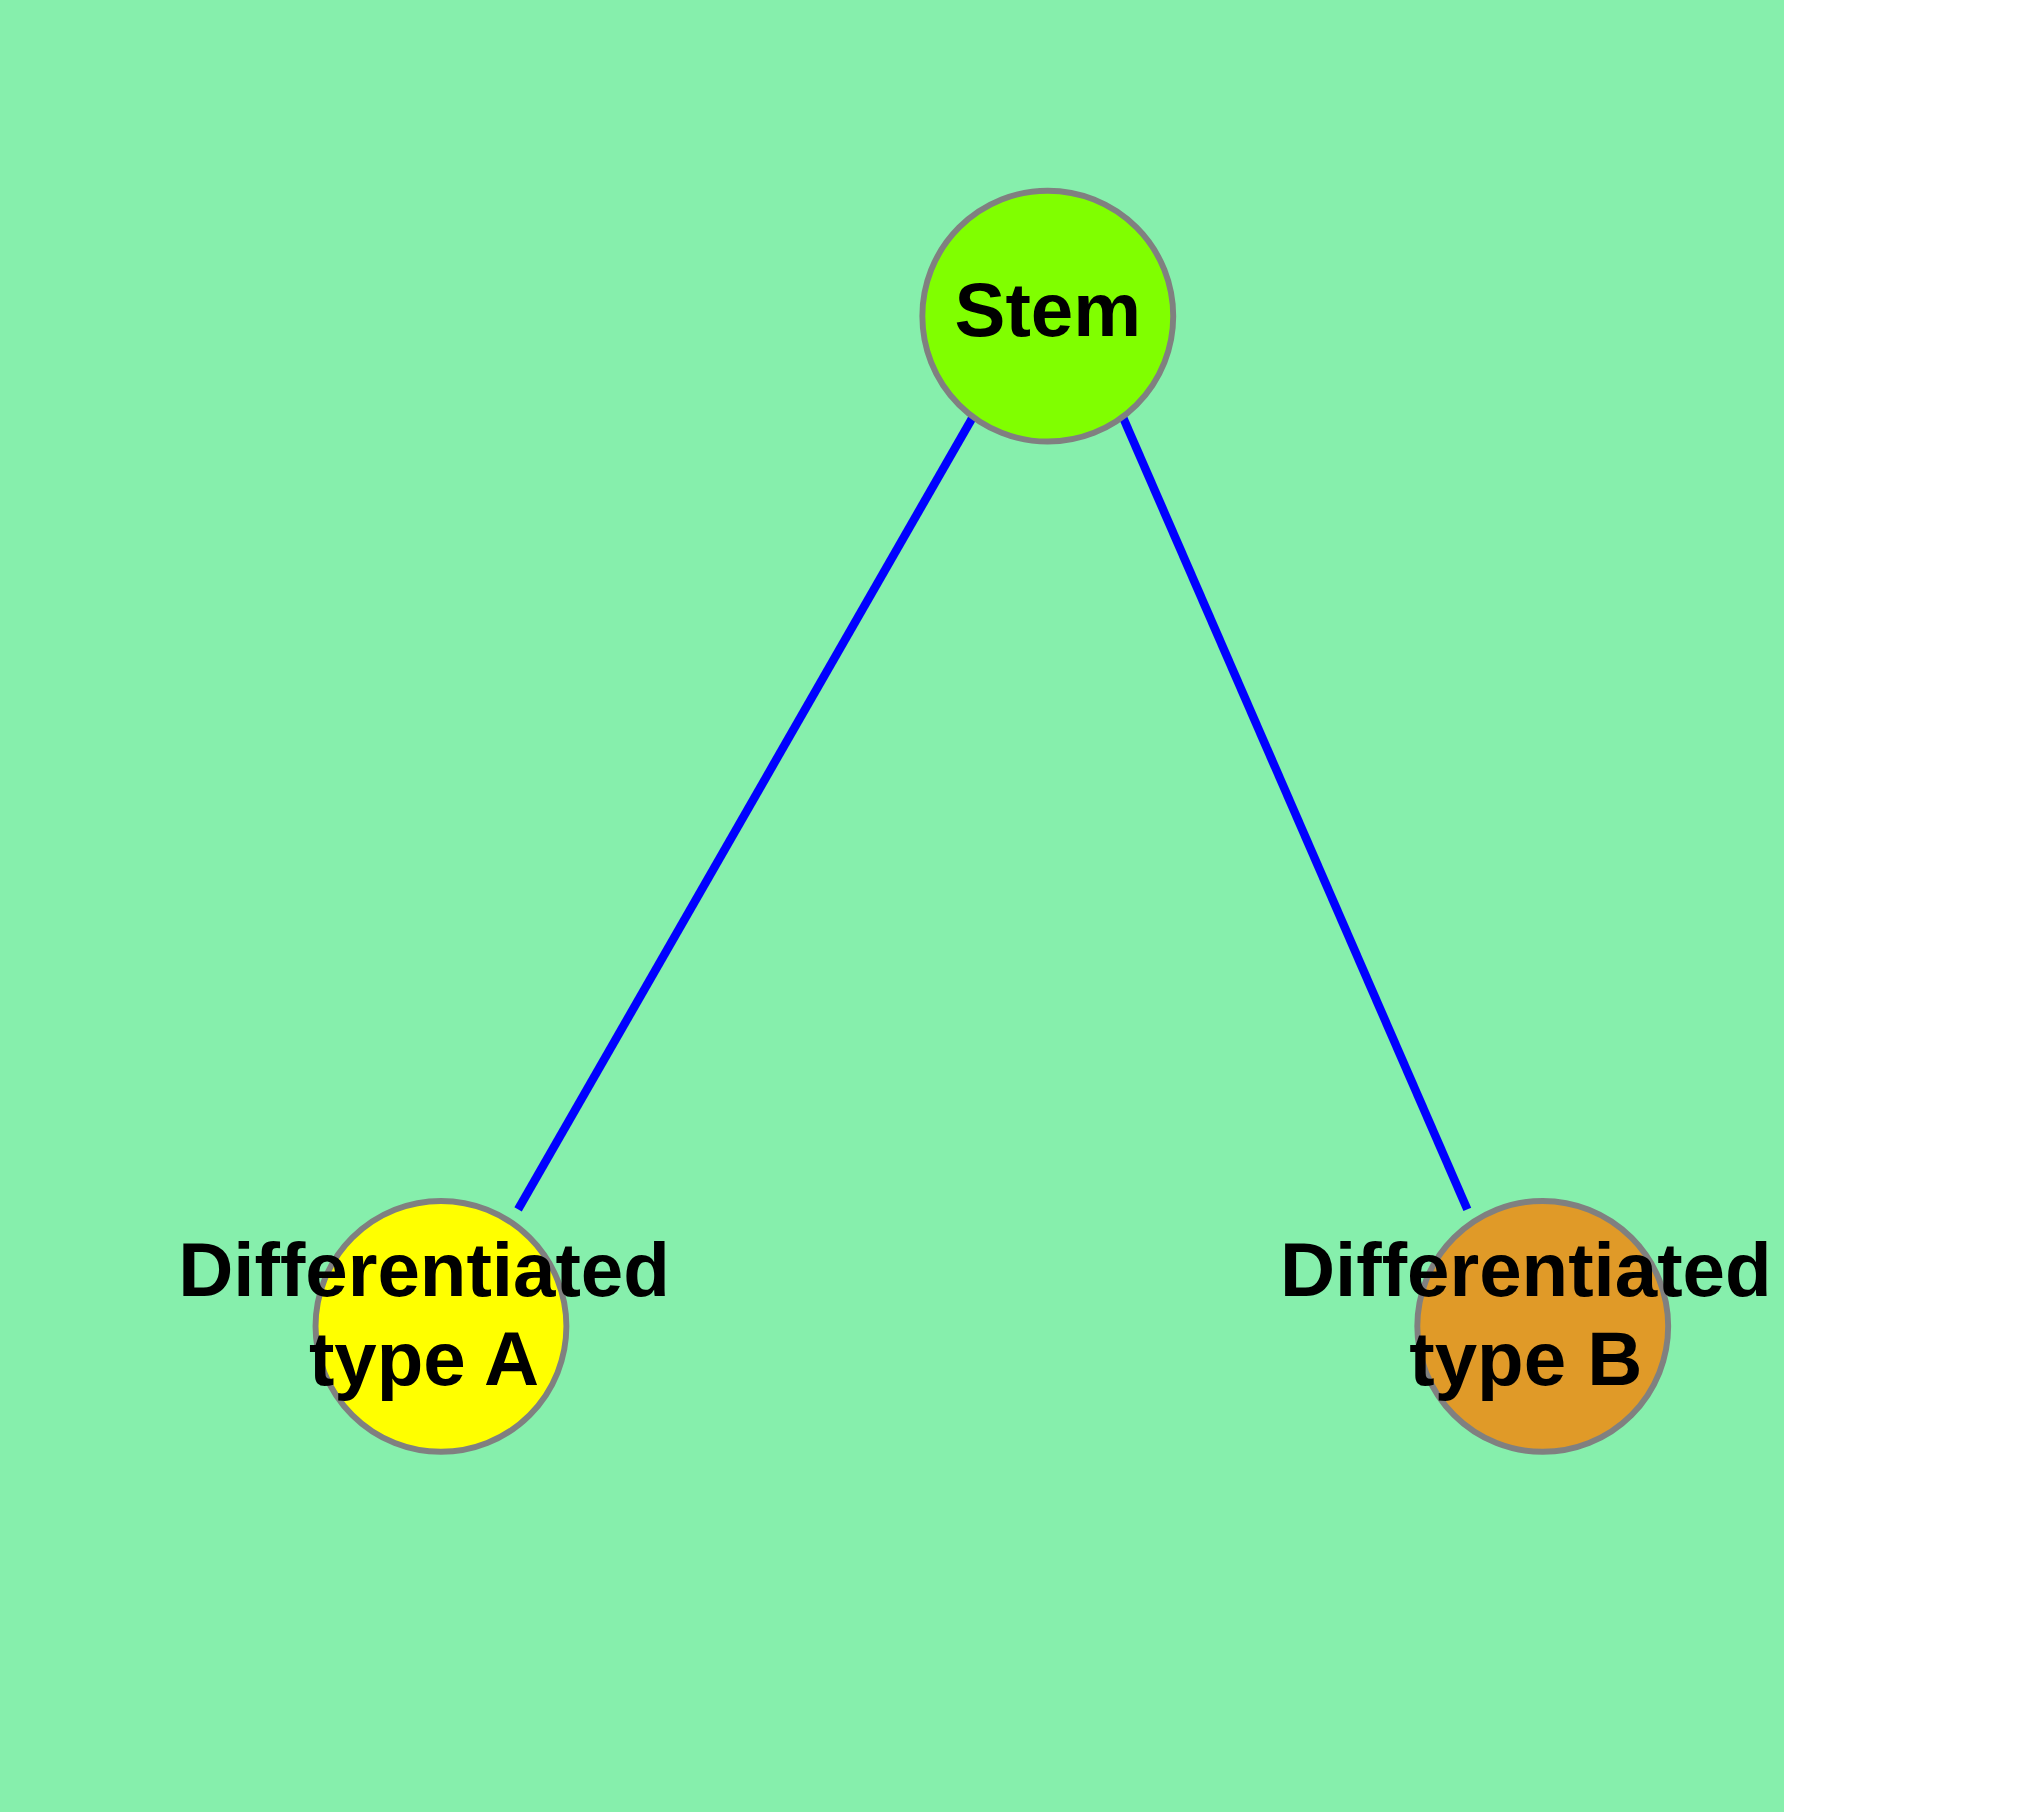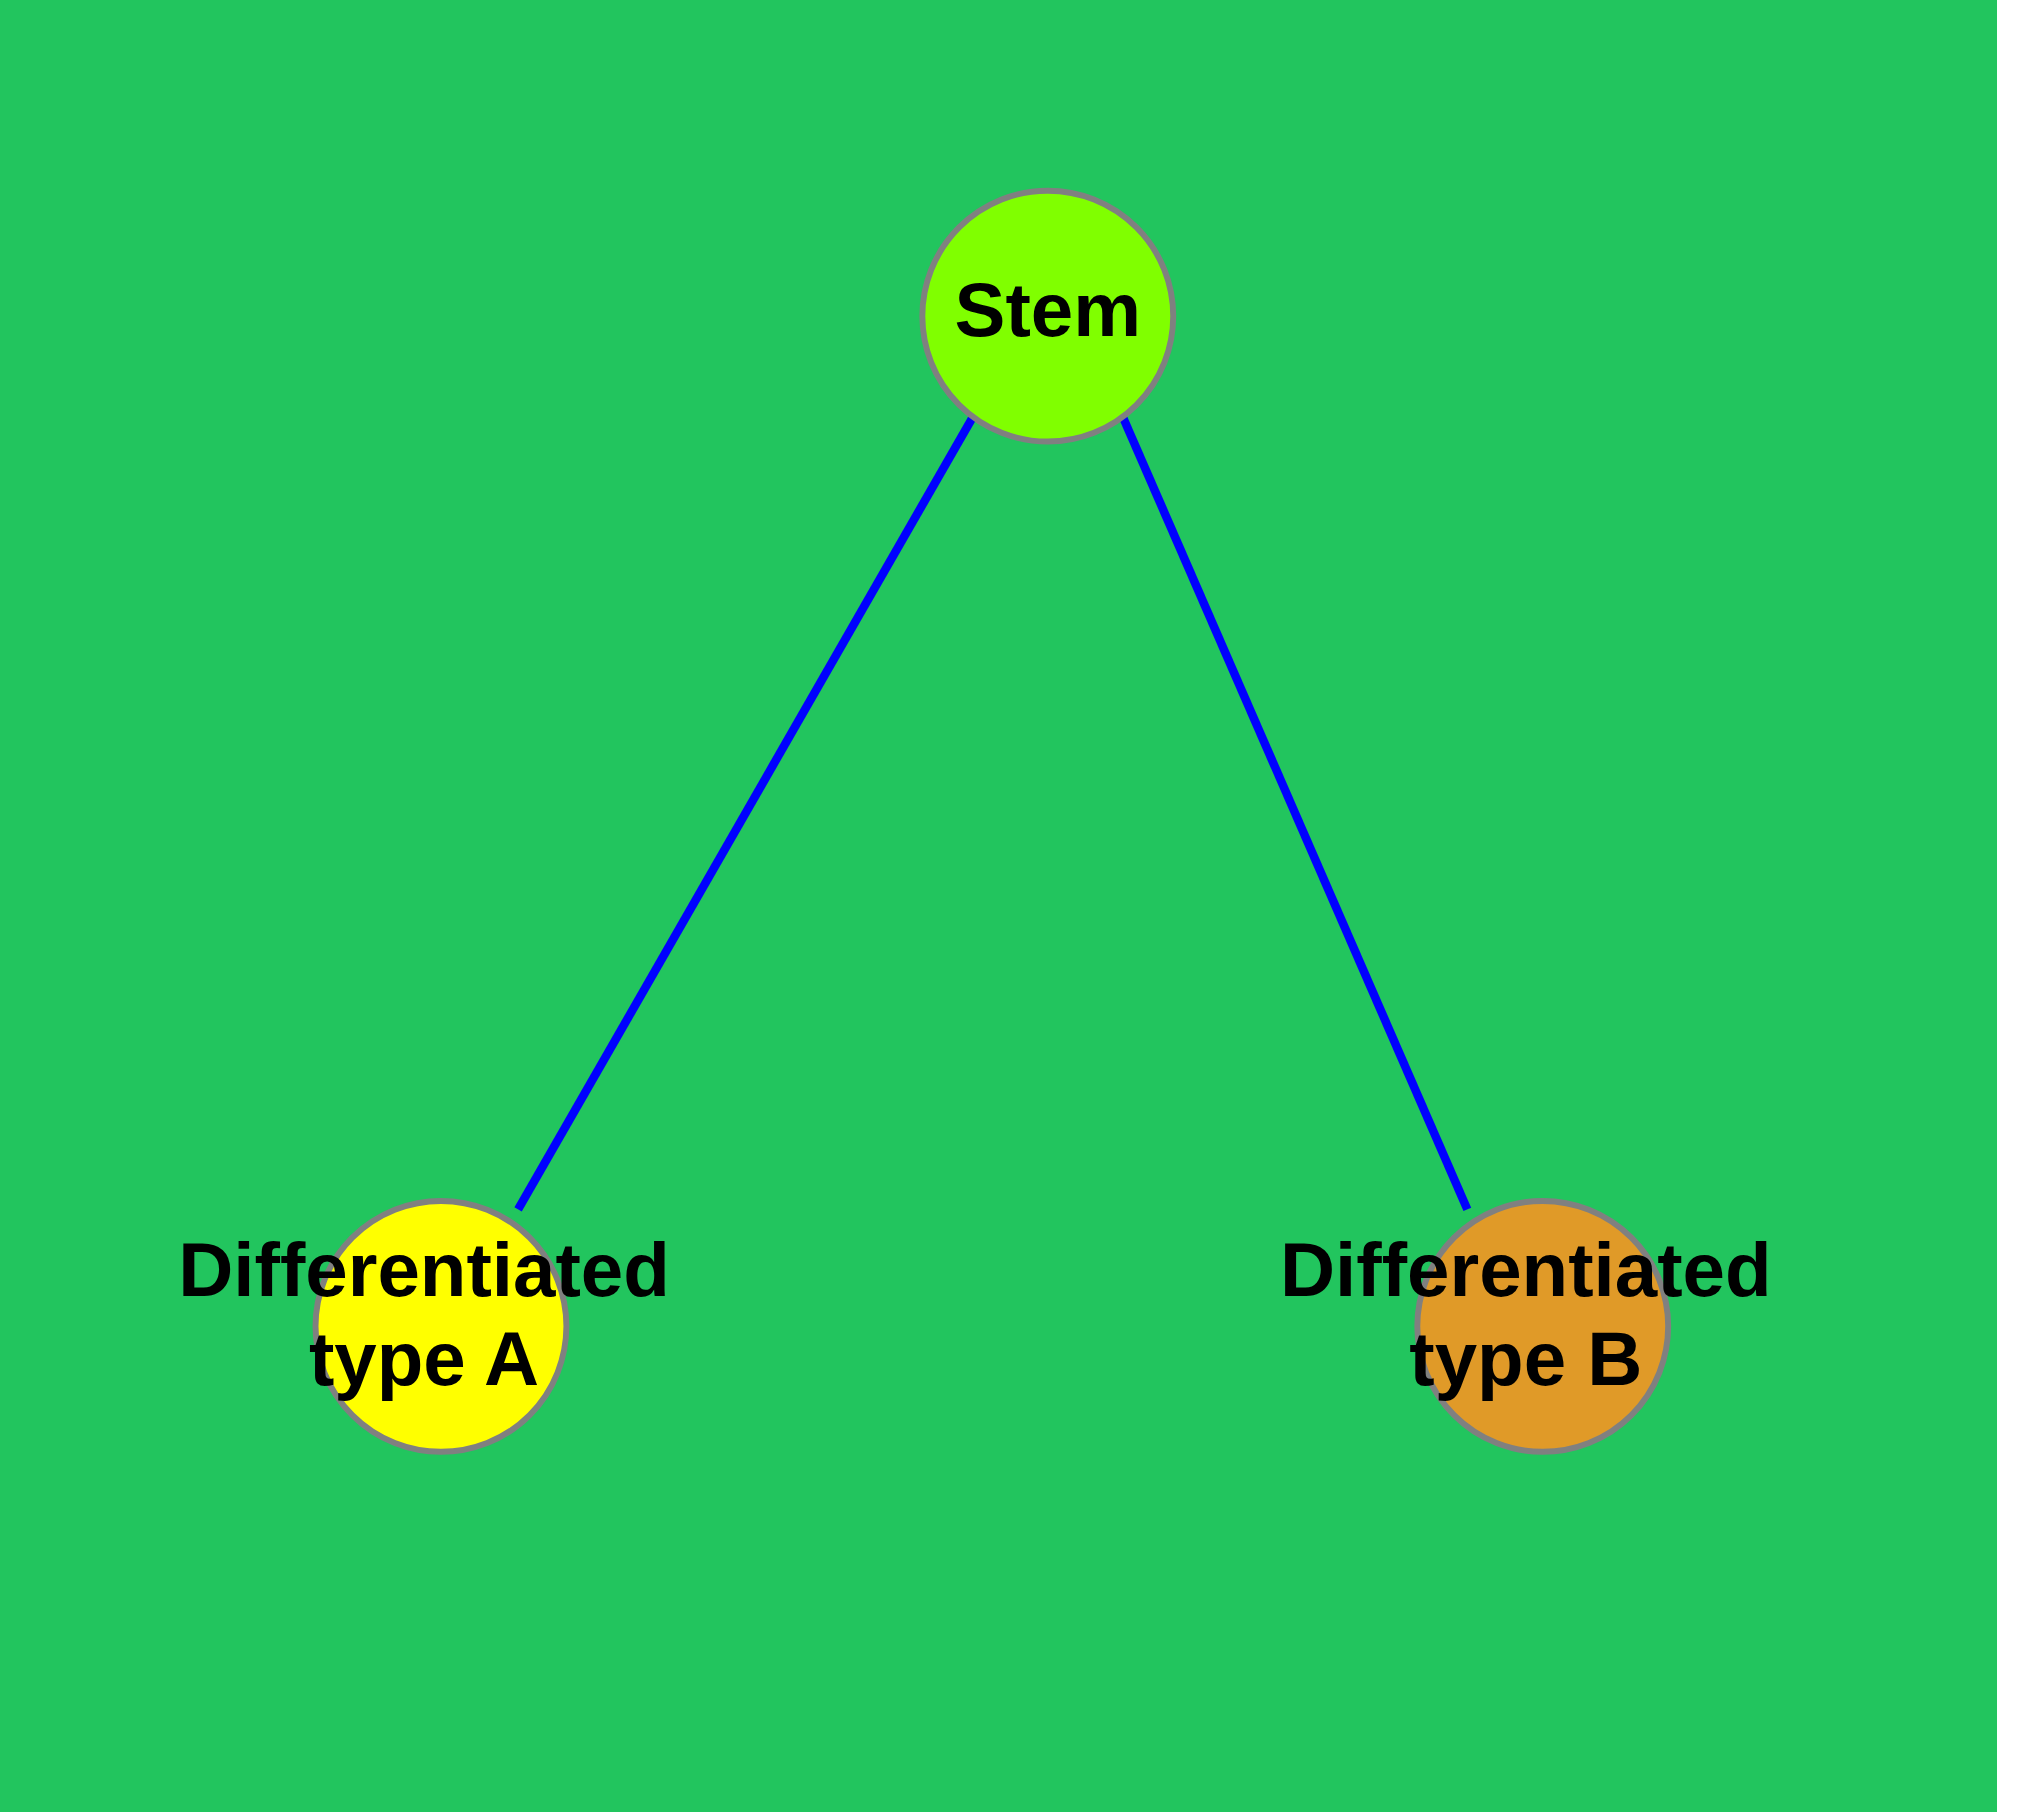--- a/index.html
+++ b/index.html
@@ -8,23 +8,23 @@
     padding: 0;
     width: 2021px;
     height: 1812px;
     overflow: hidden;
   }
   body {
     font-family: "Liberation Sans", sans-serif;
   }
   #graph-canvas {
     position: relative;
-    width: 1997px;
+    width: 1784px;
     height: 1812px;
-    background: #22c55e;
+    background: #86efac;
   }
   #graph-svg {
     position: absolute;
     top: 0;
     left: 0;
     width: 2021px;
     height: 1812px;
     display: block;
   }
   .node-label {

